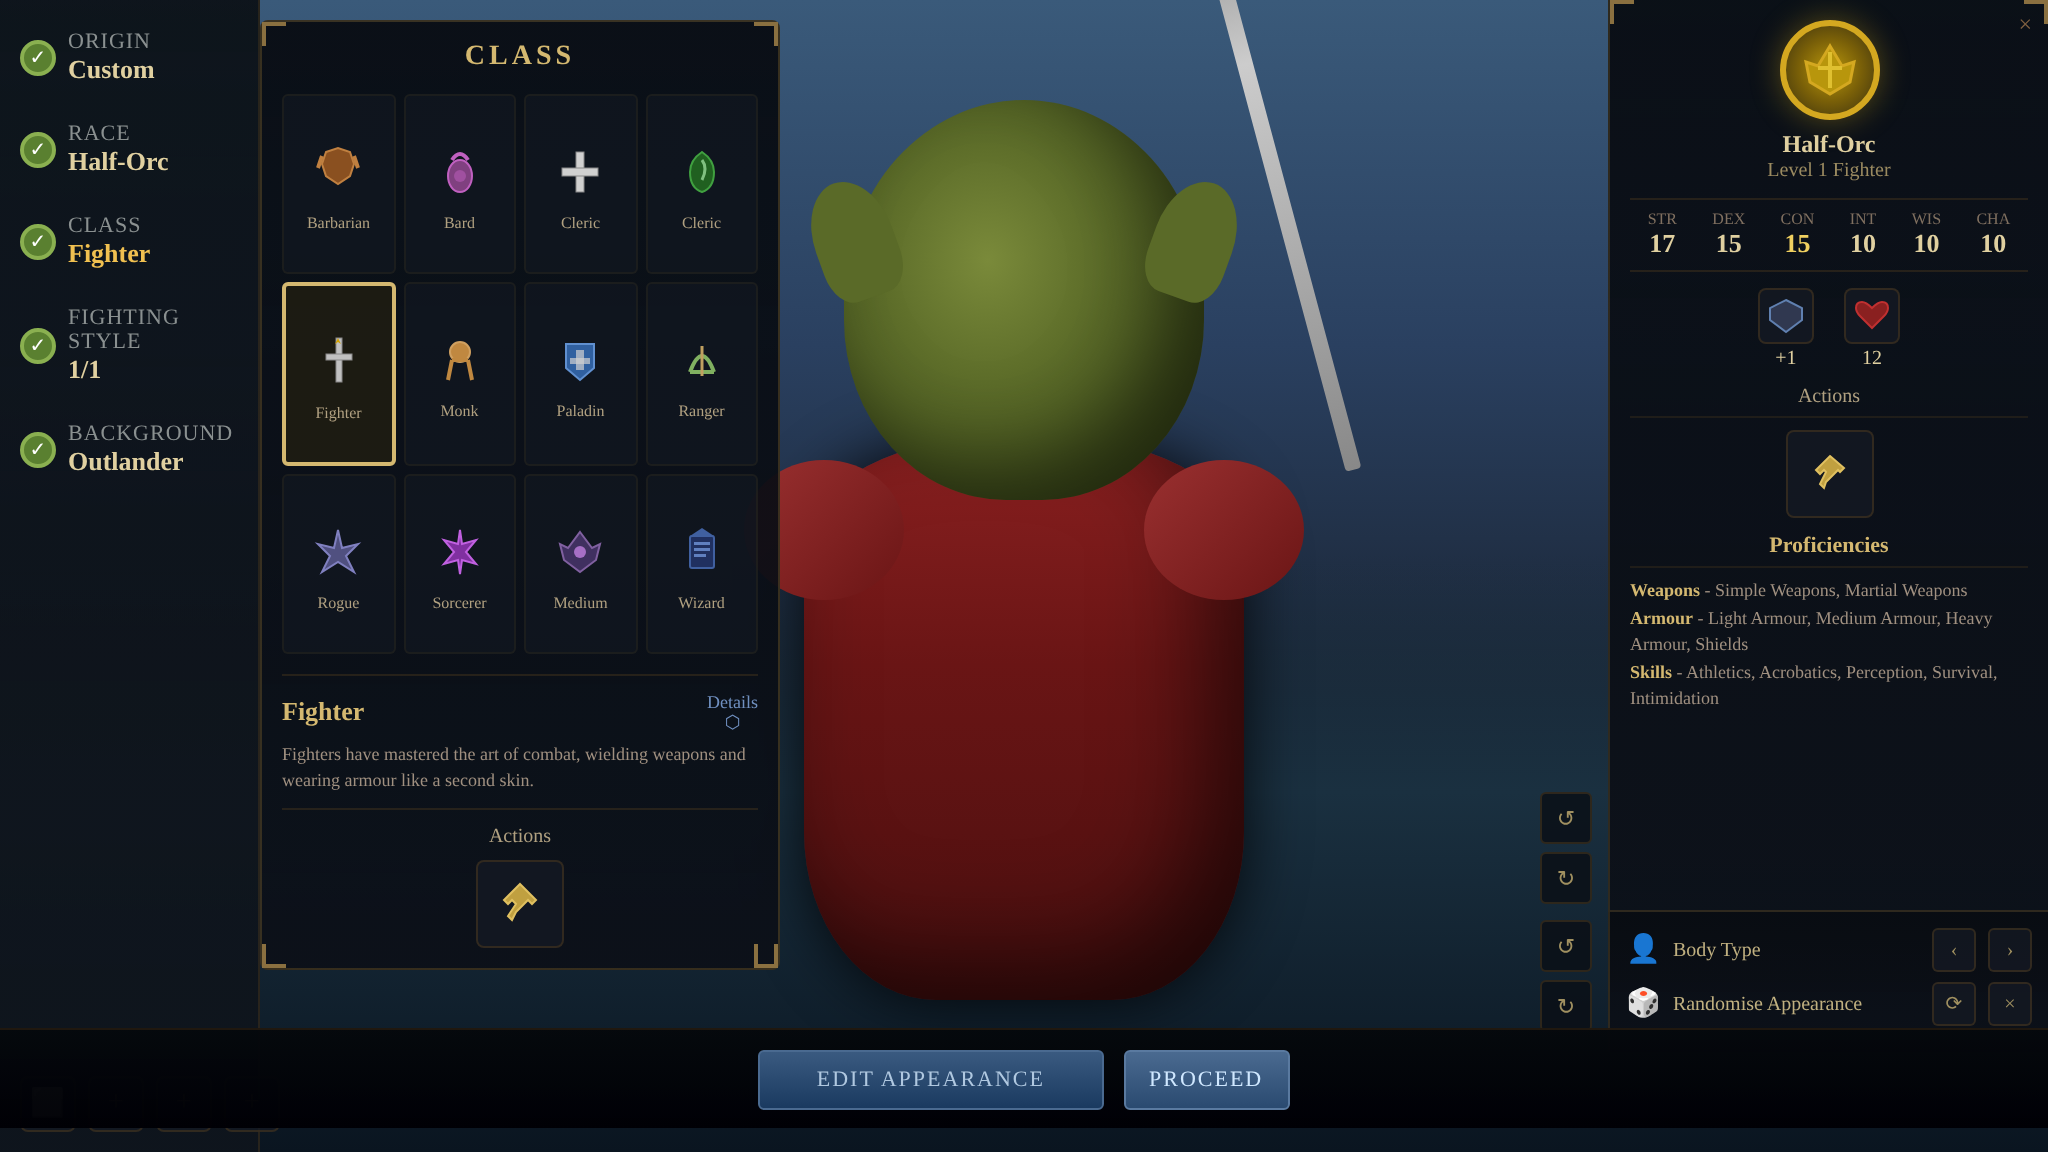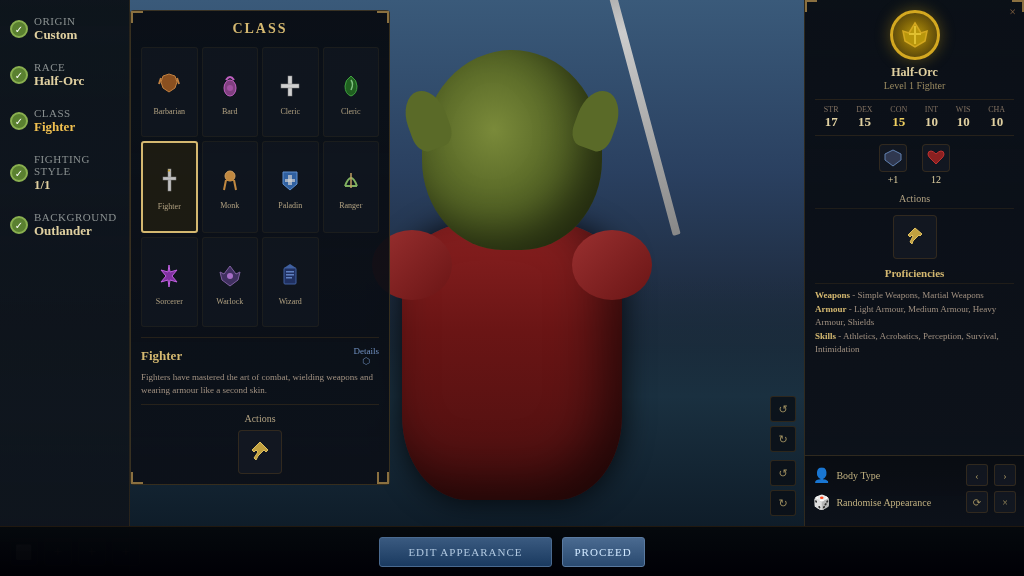--- a/index.html
+++ b/index.html
@@ -434,21 +434,21 @@
       color: #a09080;
       line-height: 1.5;
     }
     .prof-text strong {
       color: #d4b870;
     }
 
     
     .bottom-bar {
       position: absolute;
-      bottom: 0;
+      bottom: 12px;
       left: 0;
       right: 0;
       height: 50px;
       background: linear-gradient(180deg, rgba(5,8,12,0.97) 0%, rgba(0,0,5,0.99) 100%);
       border-top: 1px solid rgba(80,60,30,0.4);
       z-index: 20;
       display: flex;
       align-items: center;
       justify-content: center;
       gap: 10px;
@@ -724,33 +724,41 @@
             <line x1="8" y1="20" x2="20" y2="20" stroke="#80b060" stroke-width="2"></line>
             <line x1="14" y1="7" x2="14" y2="22" stroke="#c0a060" stroke-width="1.5"></line>
           </svg>
       </div>
       <span class="class-name">Ranger</span>
     </div>
 
     <div class="class-item">
       <div class="class-icon">
         <svg width="28" height="28" viewBox="0 0 28 28">
+            <path d="M14 3 L16 12 L24 10 L18 16 L22 24 L14 19 L6 24 L10 16 L4 10 L12 12 Z" fill="#505080" stroke="#8080c0" stroke-width="1"></path>
+          </svg>
+      </div>
+      <span class="class-name">Rogue</span>
+    </div>
+    <div class="class-item">
+      <div class="class-icon">
+        <svg width="28" height="28" viewBox="0 0 28 28">
             <path d="M14 3 L15 10 L22 8 L17 14 L22 20 L15 18 L14 25 L13 18 L6 20 L11 14 L6 8 L13 10 Z" fill="#8030a0" stroke="#c060e0" stroke-width="1"></path>
           </svg>
       </div>
       <span class="class-name">Sorcerer</span>
     </div>
     <div class="class-item">
       <div class="class-icon">
         <svg width="28" height="28" viewBox="0 0 28 28">
             <path d="M14 4 L20 12 L24 10 L22 18 L14 24 L6 18 L4 10 L8 12 Z" fill="#403060" stroke="#8060a0" stroke-width="1"></path>
             <circle cx="14" cy="14" r="3" fill="#c080e0" opacity="0.8"></circle>
           </svg>
       </div>
-      <span class="class-name">Warlock</span>
+      <span class="class-name">Medium</span>
     </div>
     <div class="class-item">
       <div class="class-icon">
         <svg width="28" height="28" viewBox="0 0 28 28">
             <rect x="8" y="6" width="12" height="16" fill="#203060" stroke="#4060a0" stroke-width="1" rx="1"></rect>
             <rect x="10" y="9" width="8" height="1.5" fill="#6080c0"></rect>
             <rect x="10" y="12" width="8" height="1.5" fill="#6080c0"></rect>
             <rect x="10" y="15" width="6" height="1.5" fill="#6080c0"></rect>
             <polygon points="8,6 20,6 14,2" fill="#4060a0"></polygon>
           </svg>

